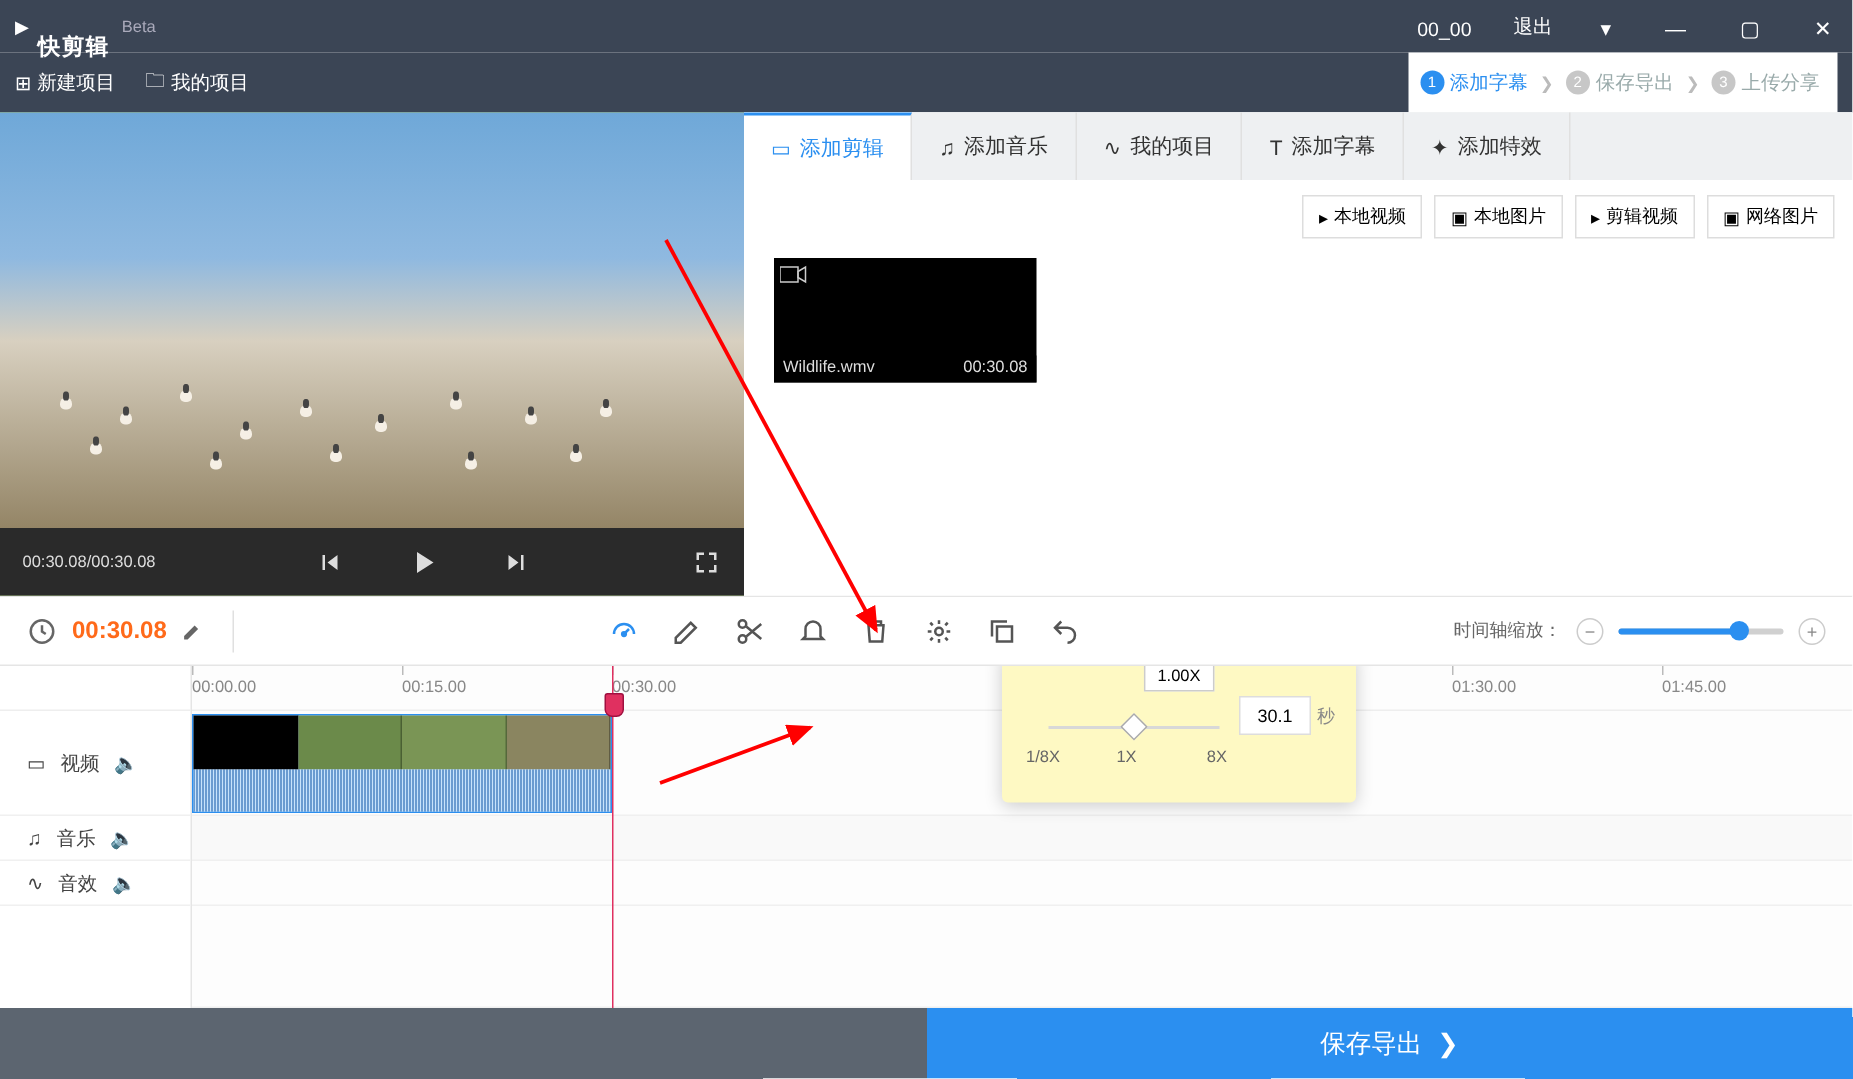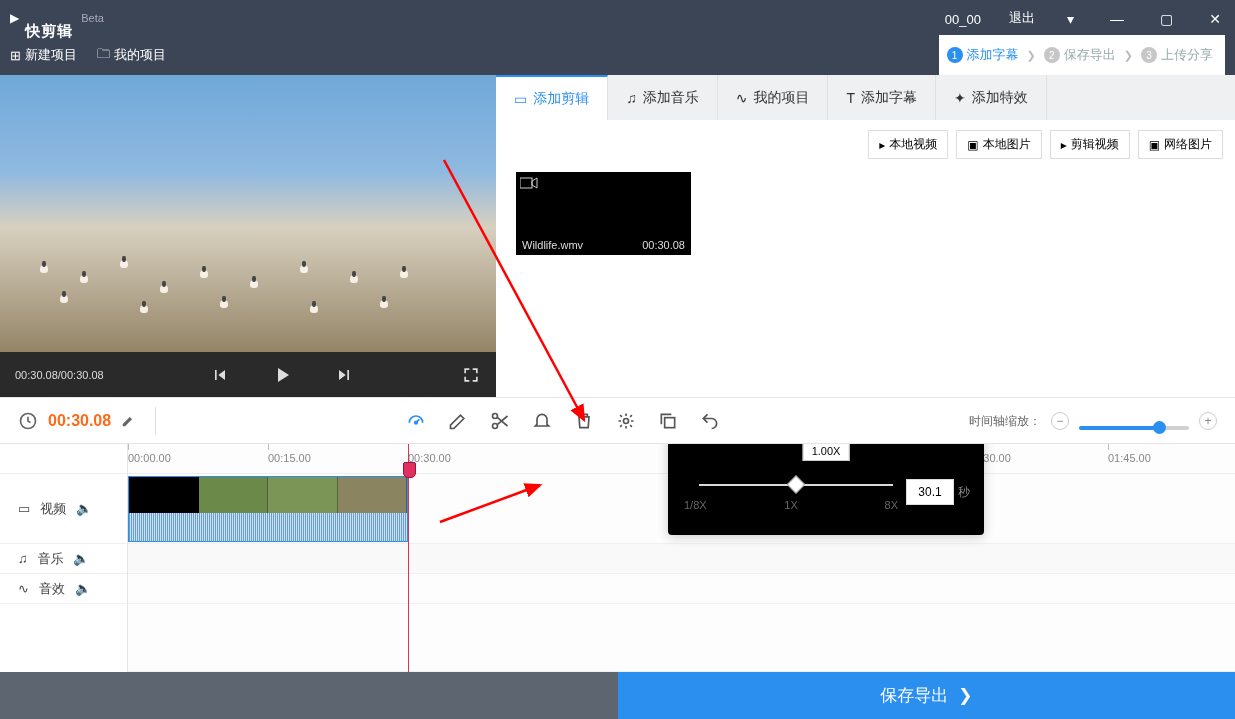--- a/index.html
+++ b/index.html
@@ -49,21 +49,21 @@
 .clip-thumb .cam { position: absolute; top: 4px; left: 4px; }
 .clip-thumb .bar { position: absolute; bottom: 0; left: 0; right: 0; height: 18px; background: rgba(0,0,0,0.8); color: #ddd; font-size: 11px; display: flex; justify-content: space-between; padding: 2px 6px; }
 
 
 .tl-header { height: 47px; display: flex; align-items: center; padding: 0 18px; gap: 10px; border-top: 1px solid #e5e5e5; border-bottom: 1px solid #e5e5e5; }
 .tl-header .tc { color: #ff6a1a; font-size: 16px; font-weight: bold; }
 .tl-header .sep { width: 1px; height: 28px; background: #e0e0e0; margin-left: 10px; }
 .tl-tools { flex: 1; display: flex; justify-content: center; gap: 22px; }
 .tl-tool { cursor: pointer; color: #555; }
 .tl-tool.active { color: #2b8ff0; }
-.zoom-row { display: flex; align-items: flex-end; gap: 10px; font-size: 12px; color: #666; margin-left: auto; }
+.zoom-row { display: flex; align-items: center; gap: 10px; font-size: 12px; color: #666; margin-left: auto; }
 .zoom-slider { width: 110px; height: 4px; background: #d0d0d0; position: relative; border-radius: 2px; }
 .zoom-slider .fill { position: absolute; left: 0; width: 78px; height: 4px; background: #2b8ff0; border-radius: 2px; }
 .zoom-slider .knob { position: absolute; left: 74px; top: -5px; width: 13px; height: 13px; background: #2b8ff0; border-radius: 50%; }
 .zoom-btn { width: 18px; height: 18px; border: 1px solid #ccc; border-radius: 50%; display: flex; align-items: center; justify-content: center; font-size: 12px; cursor: pointer; color: #888; }
 
 
 .timeline { display: flex; height: 228px; position: relative; }
 .track-labels { width: 128px; border-right: 1px solid #e5e5e5; }
 .ruler-space { height: 30px; border-bottom: 1px solid #eee; }
 .track-label { height: 70px; display: flex; align-items: center; gap: 10px; padding-left: 18px; font-size: 13px; color: #444; border-bottom: 1px solid #f0f0f0; }
@@ -81,30 +81,30 @@
 .clip { position: absolute; top: 2px; left: 0; width: 280px; height: 66px; border: 1px solid #2b8ff0; background: #c8e3fb; display: flex; flex-direction: column; }
 .clip .thumbs { flex: 1.3; display: flex; }
 .clip .thumbs div { flex: 1; background: #3a5533; border-right: 1px solid rgba(0,0,0,0.3); }
 .clip .thumbs div:first-child { background: #000; }
 .clip .wave { flex: 1; background: repeating-linear-gradient(90deg, #6a9bd0 0, #6a9bd0 1px, #c8e3fb 1px, #c8e3fb 2px); }
 
 .playhead { position: absolute; top: 0; bottom: 0; width: 1px; background: #e03060; left: 280px; }
 .playhead::before { content: ''; position: absolute; top: 18px; left: -5px; width: 11px; height: 14px; background: #e03060; border: 1px solid #a01040; border-radius: 2px 2px 5px 5px; }
 
 
-.popover { position: absolute; left: 540px; top: -9px; width: 316px; height: 100px; background: #000000; border-radius: 4px; box-shadow: 0 2px 12px rgba(0,0,0,0.2); padding: 18px 16px 10px; z-index: 20; }
+.popover { position: absolute; left: 540px; top: -9px; width: 236px; height: 100px; background: #fef9c3; border-radius: 4px; box-shadow: 0 2px 12px rgba(0,0,0,0.2); padding: 18px 16px 10px; z-index: 20; }
 .pop-badge { position: absolute; top: 6px; left: 50%; transform: translateX(-50%); border: 1px solid #ccc; font-size: 11px; padding: 3px 8px; background: #fff; }
 .pop-slider { position: relative; height: 20px; margin: 22px 0 4px; }
 .pop-line { position: absolute; left: 15px; right: 75px; top: 9px; height: 2px; background: #d8d8d8; }
 .pop-knob { position: absolute; left: 50%; top: 3px; width: 13px; height: 13px; background: #fff; border: 1px solid #aaa; transform: translateX(-50%) rotate(45deg); margin-left: -30px; }
 .pop-labels { display: flex; font-size: 11px; color: #666; gap: 32px; }
 .pop-labels span { flex: 1; text-align: center; }
 .pop-labels span:first-child { text-align: left; }
 .pop-labels span:last-child { text-align: right; padding-right: 70px; }
-.pop-dur { position: absolute; right: 14px; top: 44px; display: flex; align-items: center; gap: 4px; font-size: 12px; color: #888; }
+.pop-dur { position: absolute; right: 14px; top: 29px; display: flex; align-items: center; gap: 4px; font-size: 12px; color: #888; }
 .pop-dur input { width: 48px; height: 26px; border: 1px solid #ddd; text-align: center; font-size: 12px; }
 
 
 .arrow { position: absolute; pointer-events: none; z-index: 15; }
 .arrow svg { overflow: visible; }
 
 
 .bottom { position: absolute; bottom: 0; left: 0; right: 0; height: 47px; display: flex; }
 .bottom-left { flex: 1; background: #5c6570; }
 .bottom-right { flex: 1; background: #2b8ff0; color: #fff; display: flex; align-items: center; justify-content: center; font-size: 17px; gap: 10px; cursor: pointer; }

